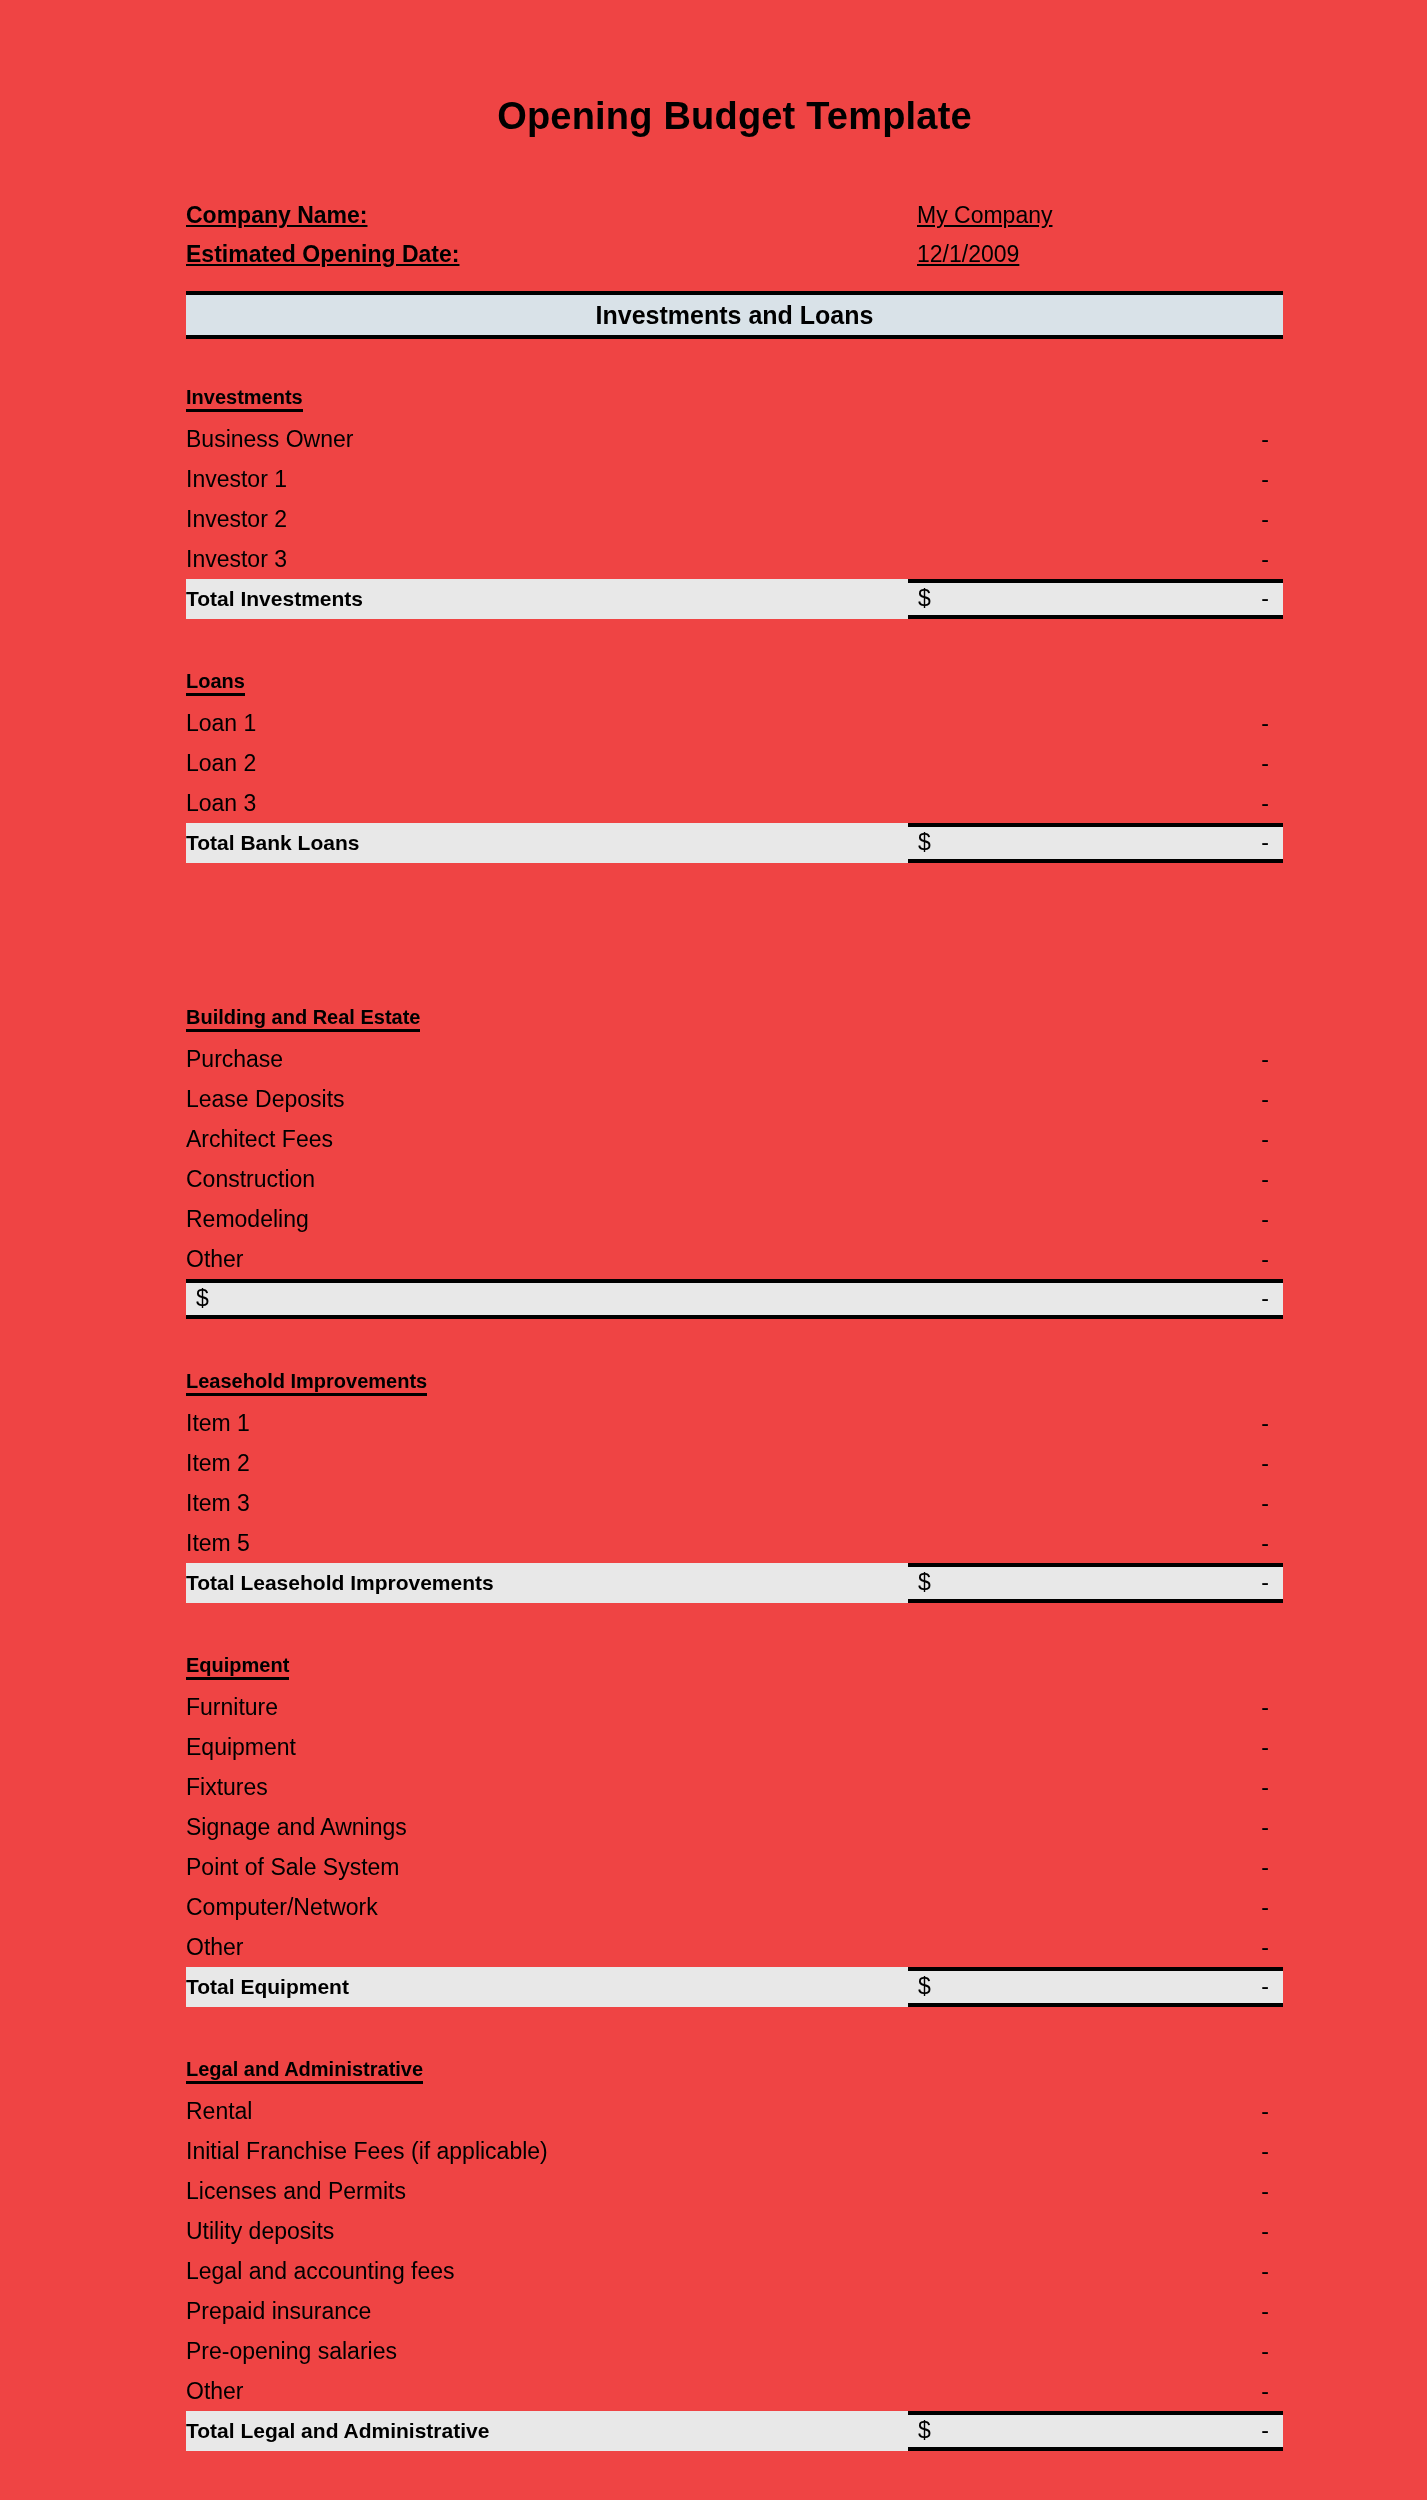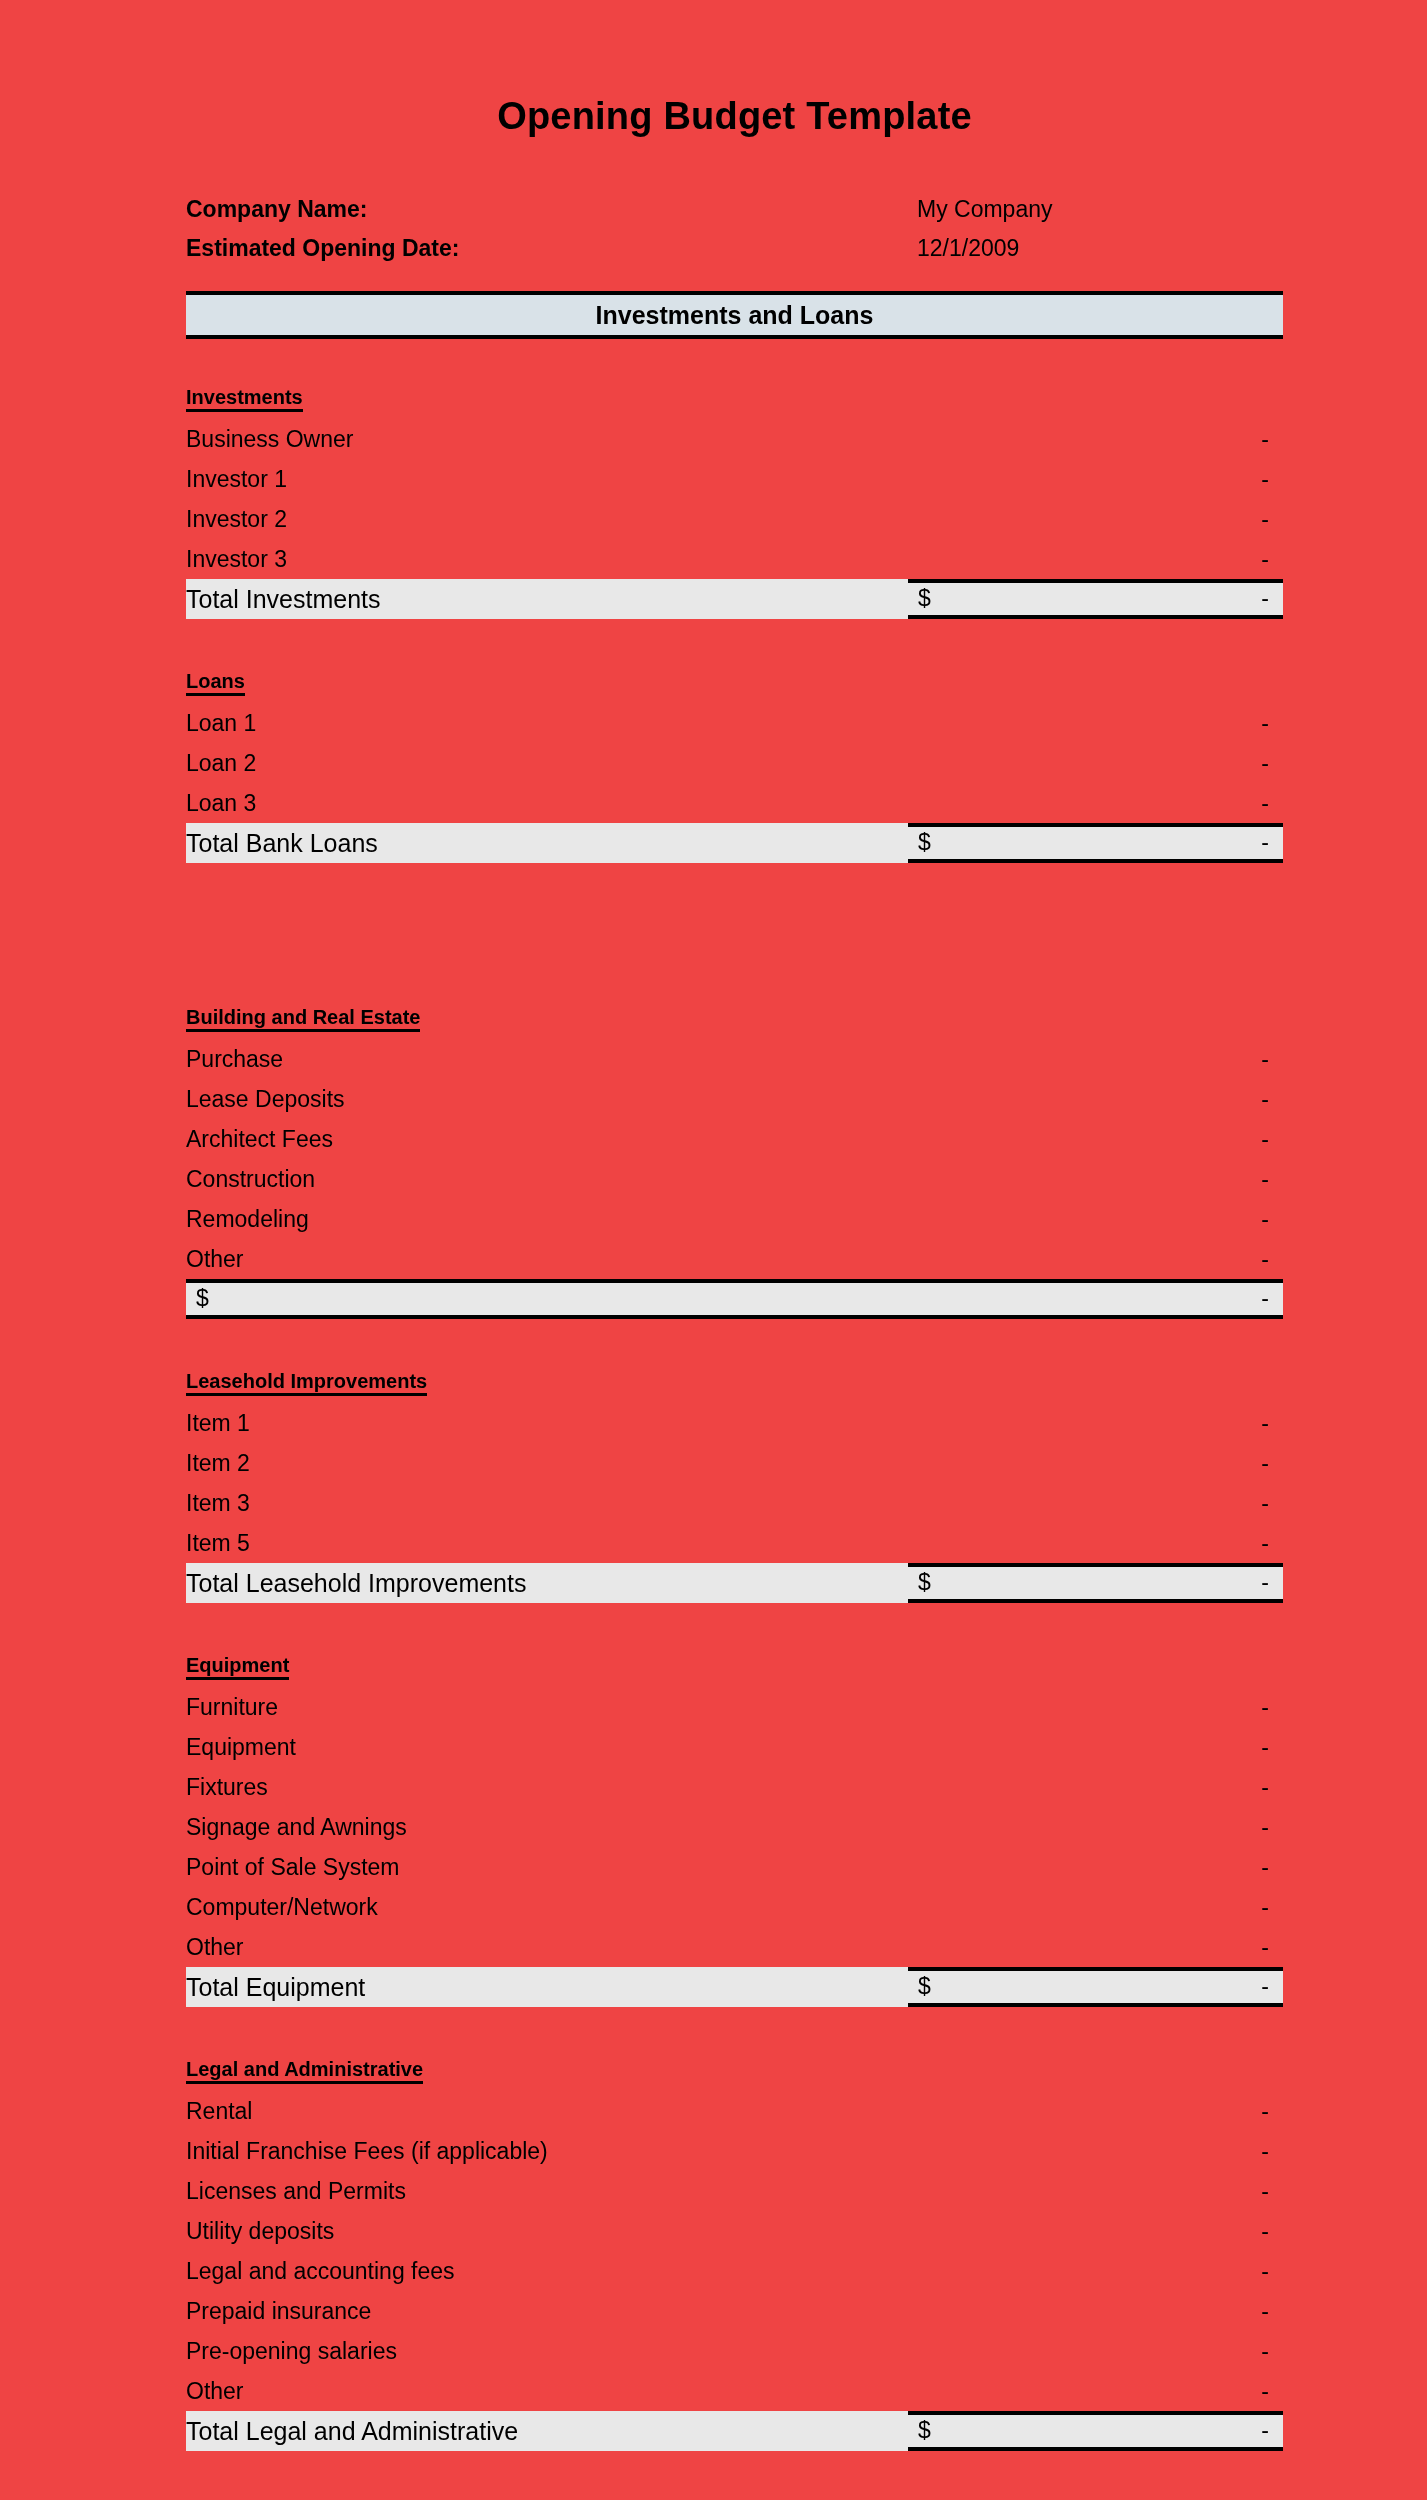--- a/index.html
+++ b/index.html
@@ -40,22 +40,23 @@
     margin-top: 96px;
     line-height: 1.1;
   }
 
   
   .meta {
     margin-top: 52px;
   }
   .meta-row {
     display: flex;
-    align-items: center;
+    align-items: flex-end;
     height: 39px;
+    text-decoration: underline;
   }
   .meta-label {
     width: 722px;
     font-size: 23px;
     font-weight: bold;
     white-space: nowrap;
   }
   .meta-value {
     font-size: 23px;
     font-weight: normal;
@@ -112,22 +113,22 @@
 
   
   .total-row {
     display: flex;
     height: 40px;
     align-items: stretch;
   }
   .total-label {
     width: 722px;
     background: #e8e8e8;
-    font-size: 25px;
-    font-weight: normal;
+    font-size: 21px;
+    font-weight: bold;
     line-height: 40px;
     white-space: nowrap;
   }
   .total-box {
     flex: 1;
     background: #e8e8e8;
     border-top: 4px solid #000000;
     border-bottom: 4px solid #000000;
     position: relative;
     box-sizing: border-box;

